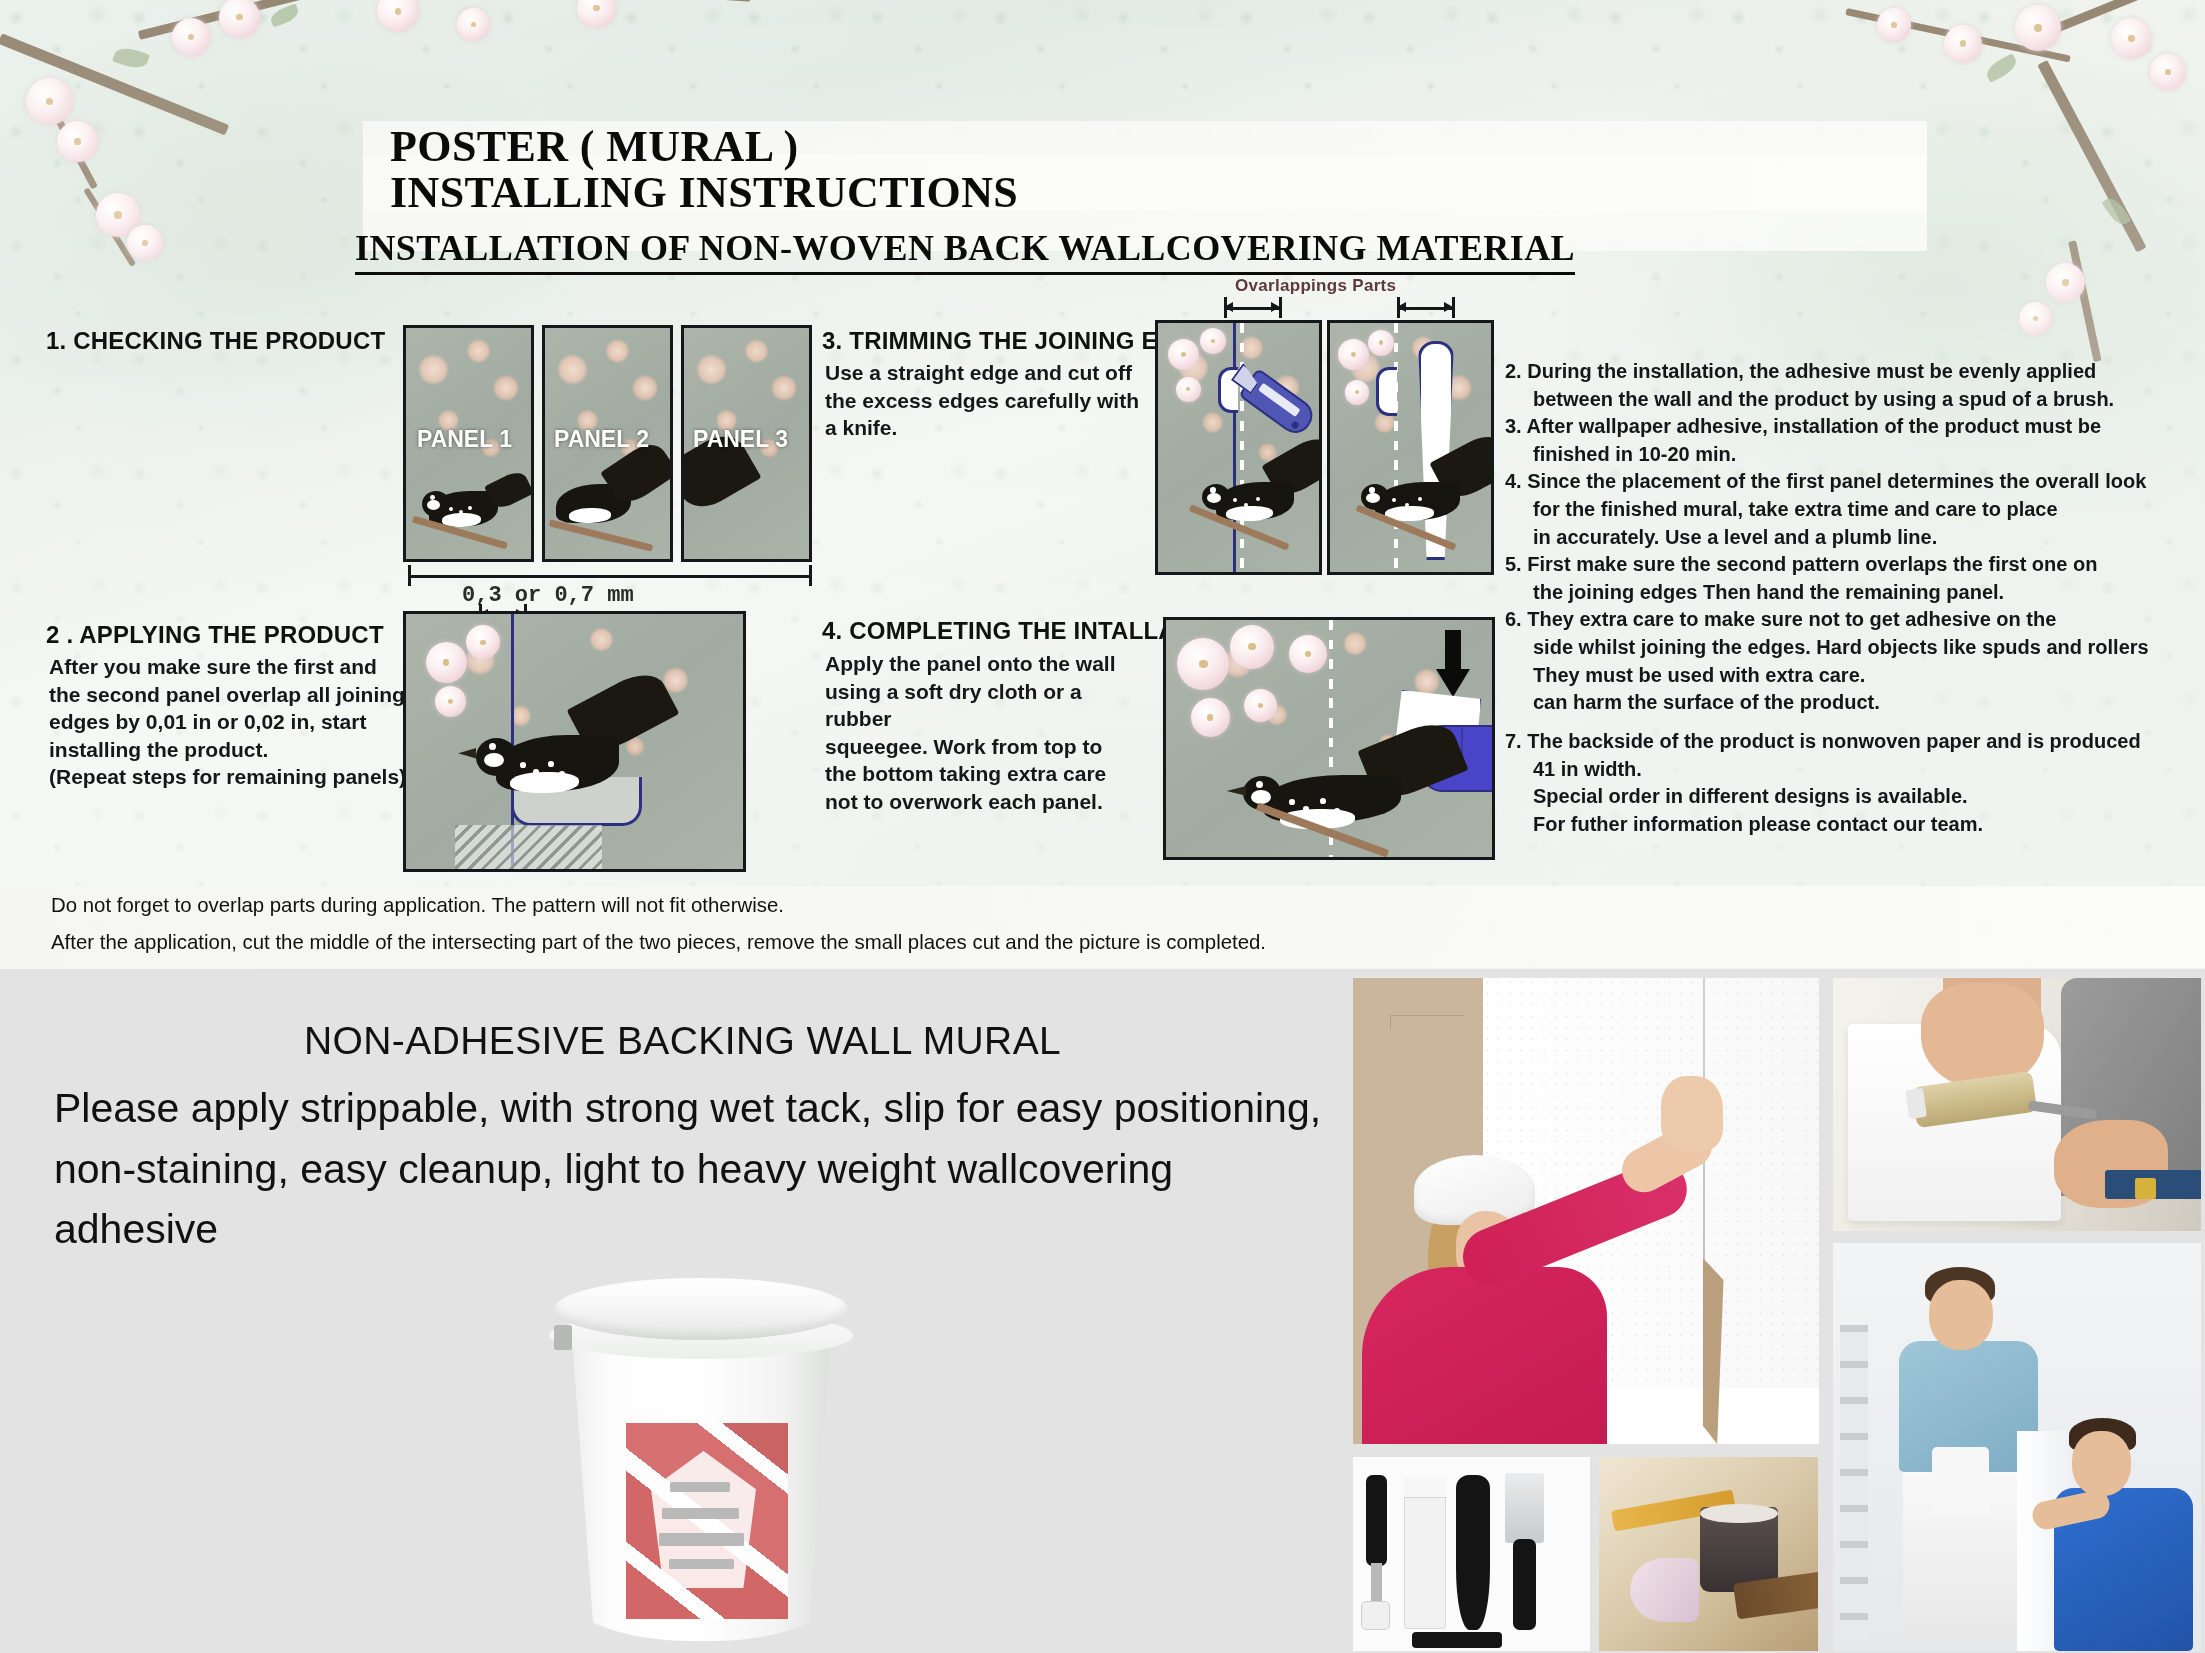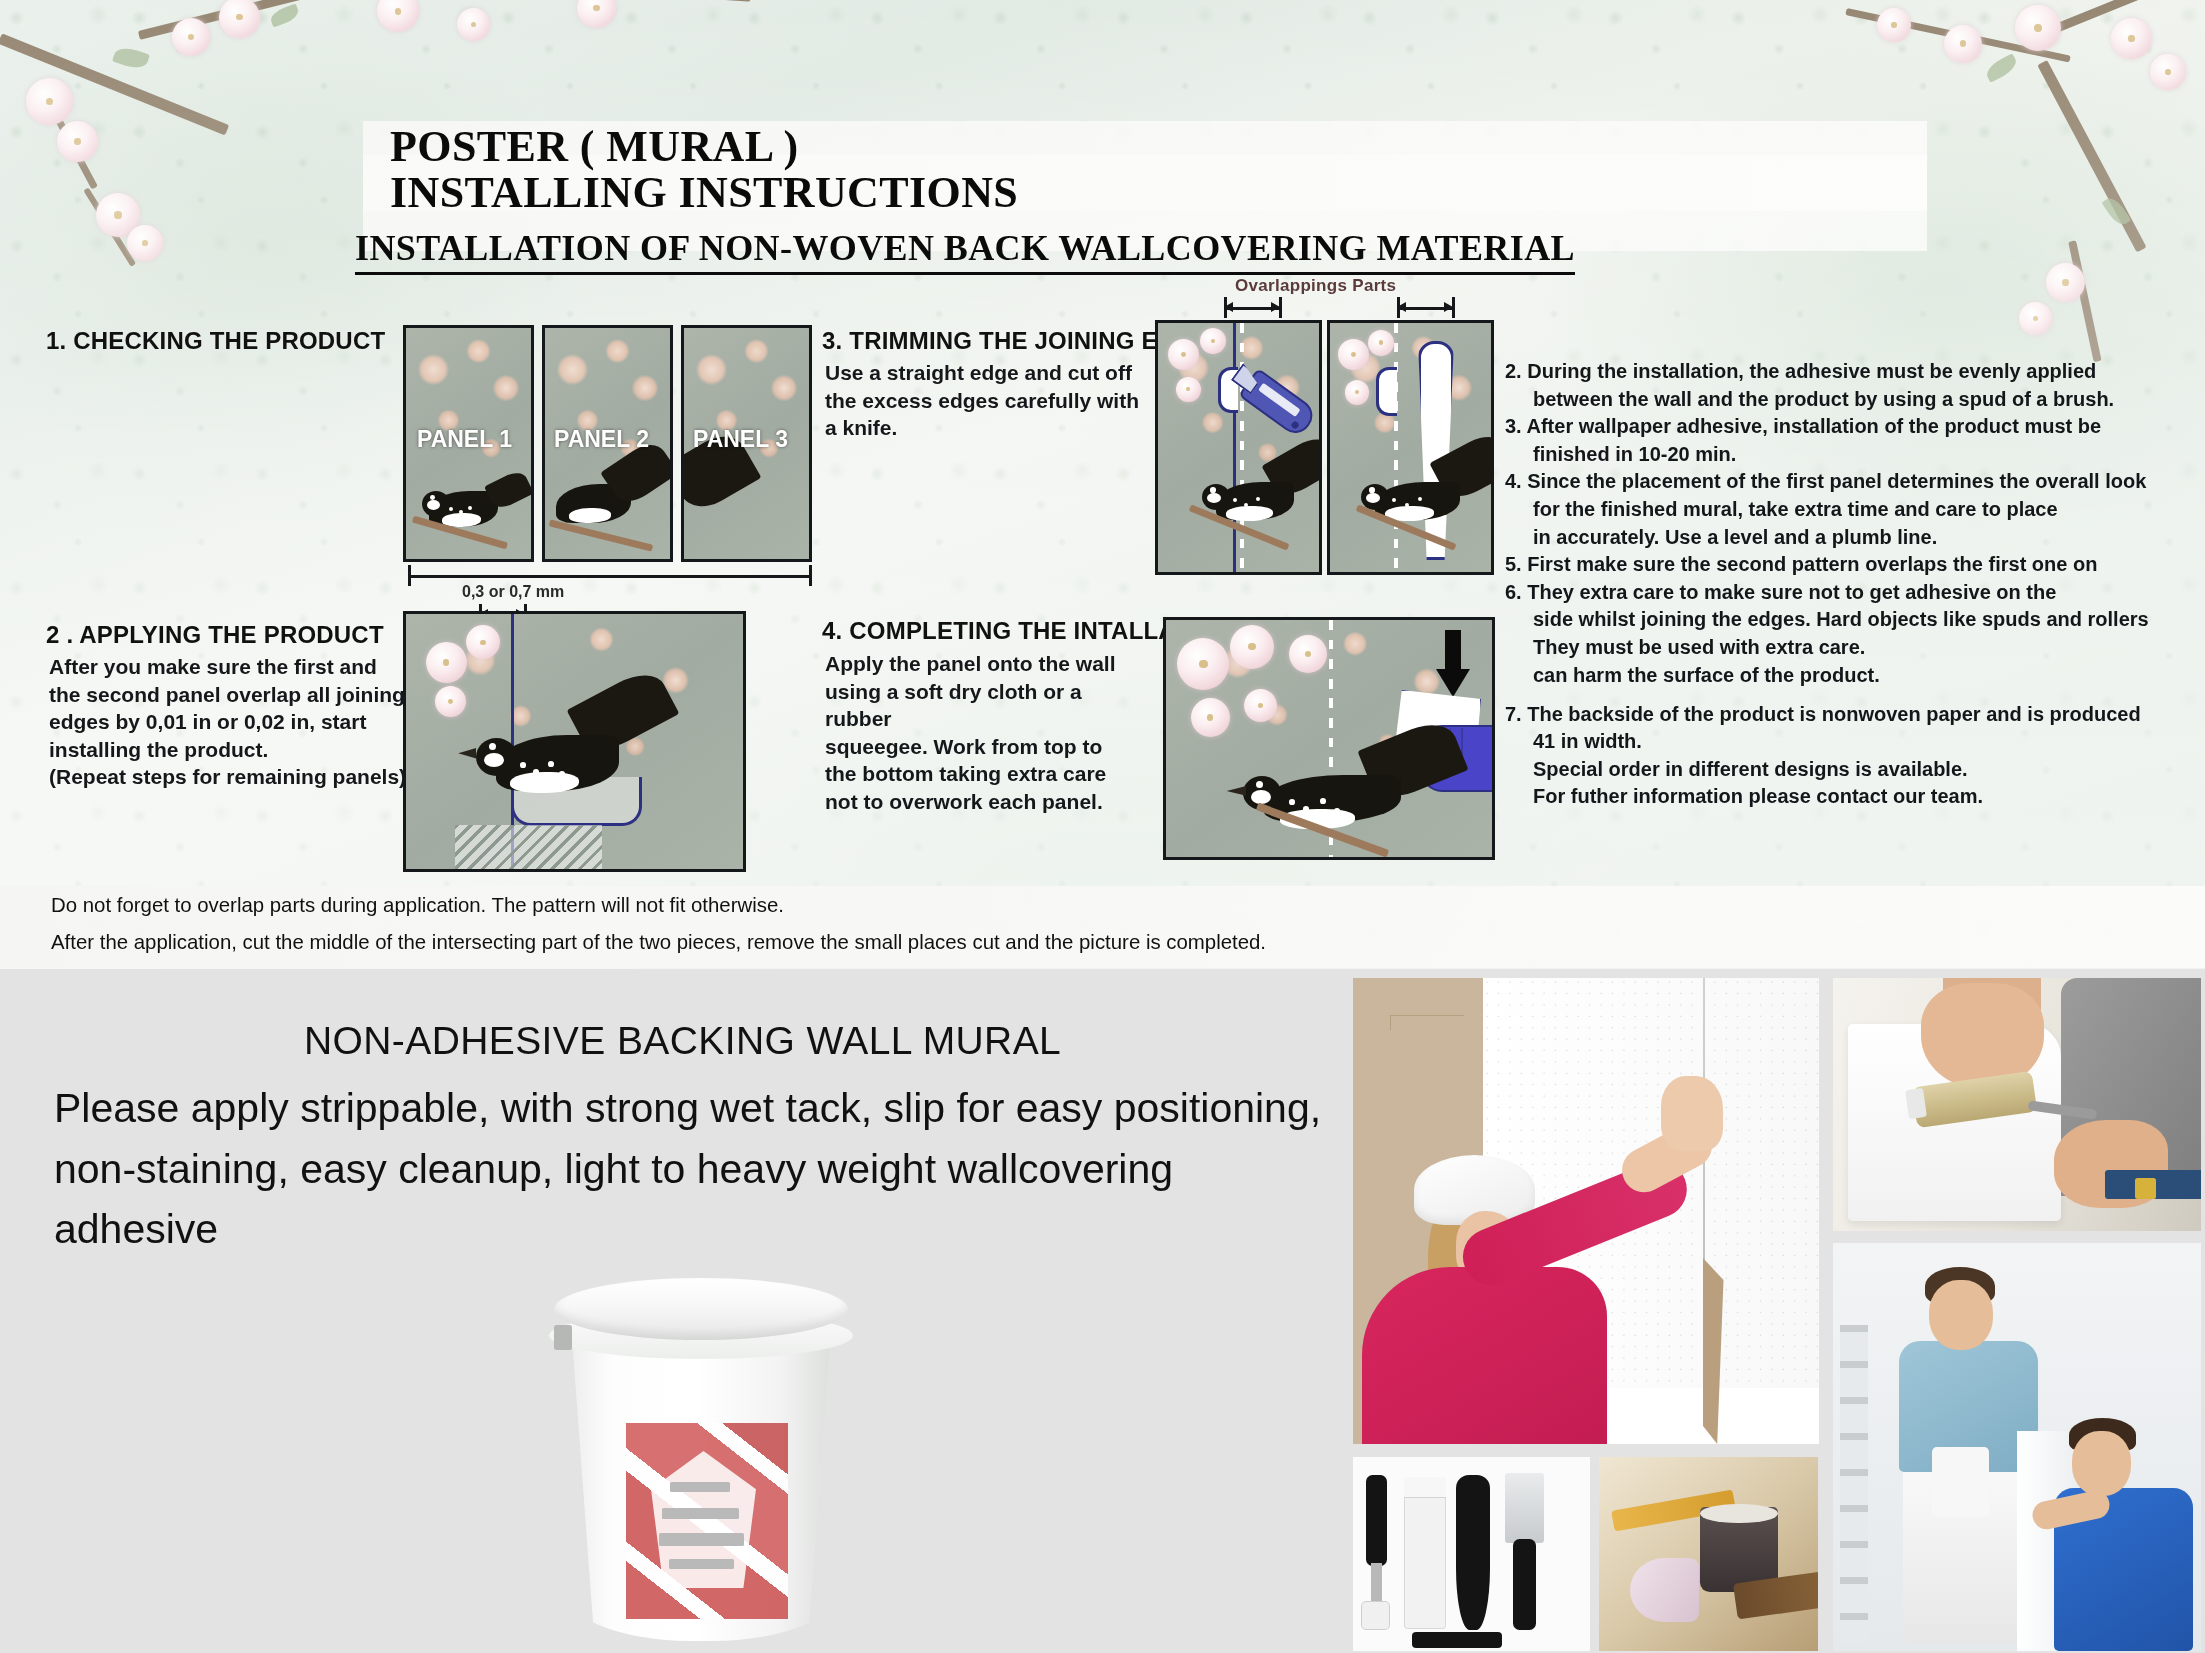--- a/index.html
+++ b/index.html
@@ -102,21 +102,21 @@
   .bird-speck{ position:absolute; background:#fff; border-radius:50%; }
   .twig-br   { position:absolute; background:#9d7a5c; border-radius:2.5px; }
 
   .panel-label {
     position:absolute; color:#fff; font-size:23px; font-weight:bold;
     text-shadow:0 0 3.3px rgba(0,0,0,.55); white-space:nowrap;
   }
 
   
   .dim-label {
-    position:absolute; font-size:16px; font-weight:bold; color:#2b2b2b; white-space:nowrap;
+    position:absolute; font-size:22px; font-weight:bold; color:#2b2b2b; white-space:nowrap;font-family:Liberation Mono, monospace;
   }
   .dim-arrow {
     position:absolute; height:2.5px; background:#15181a;
   }
   .dim-tick { position:absolute; width:2.5px; background:#15181a; }
   .arrowhead-l, .arrowhead-r {
     position:absolute; width:0; height:0; border-top:5.7px solid transparent; border-bottom:5.7px solid transparent;
   }
   .arrowhead-l { border-right:9px solid #15181a; }
   .arrowhead-r { border-left:9px solid #15181a; }
@@ -569,20 +569,21 @@
 
   <div id="tips-list">
     <div class="tip"><span>2.</span> <span>During the installation, the adhesive must be evenly applied</span></div>
     <div class="tip sub">between the wall and the product by using a spud of a brush.</div>
     <div class="tip"><span>3.</span> <span>After wallpaper adhesive, installation of the product must be</span></div>
     <div class="tip sub">finished in 10-20 min.</div>
     <div class="tip"><span>4.</span> <span>Since the placement of the first panel determines the overall look</span></div>
     <div class="tip sub">for the finished mural, take extra time and care to place</div>
     <div class="tip sub">in accurately. Use a level and a plumb line.</div>
     <div class="tip"><span>5.</span> <span>First make sure the second pattern overlaps the first one on</span></div>
+    <div class="tip sub">the joining edges Then hand the remaining panel.</div>
     <div class="tip"><span>6.</span> <span>They extra care to make sure not to get adhesive on the</span></div>
     <div class="tip sub">side whilst joining the edges. Hard objects like spuds and rollers</div>
     <div class="tip sub">They must be used with extra care.</div>
     <div class="tip sub">can harm the surface of the product.</div>
     <div class="tip-gap"></div>
     <div class="tip"><span>7.</span> <span>The backside of the product is nonwoven paper and is produced</span></div>
     <div class="tip sub"> 41 in width.</div>
     <div class="tip sub">Special order in different designs is available.</div>
     <div class="tip sub">For futher information please contact our team.</div>
   </div>

